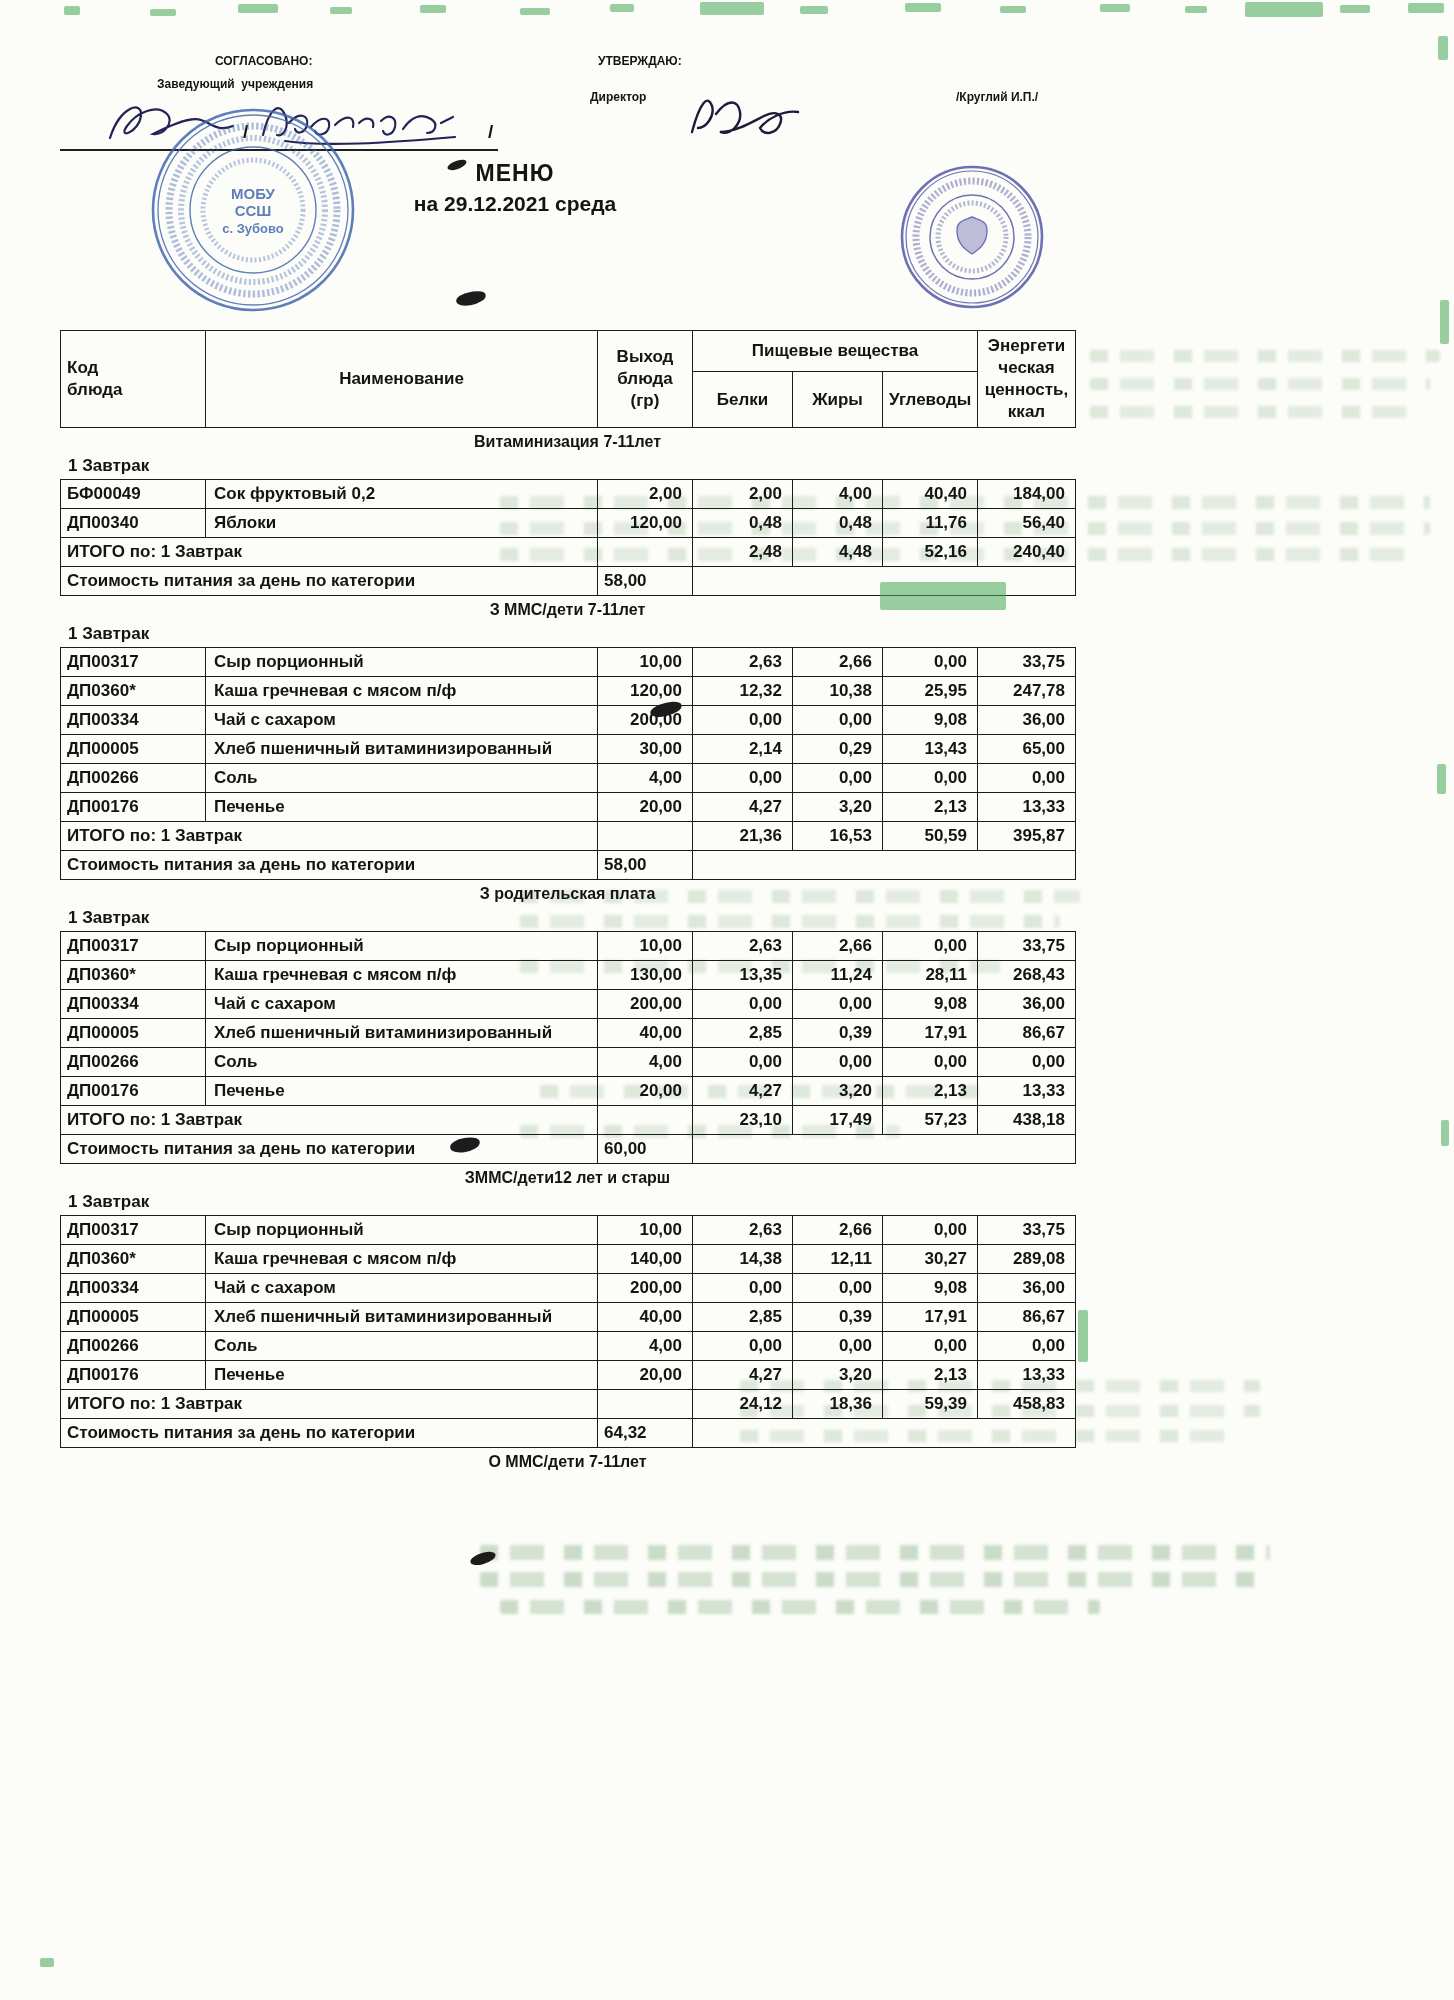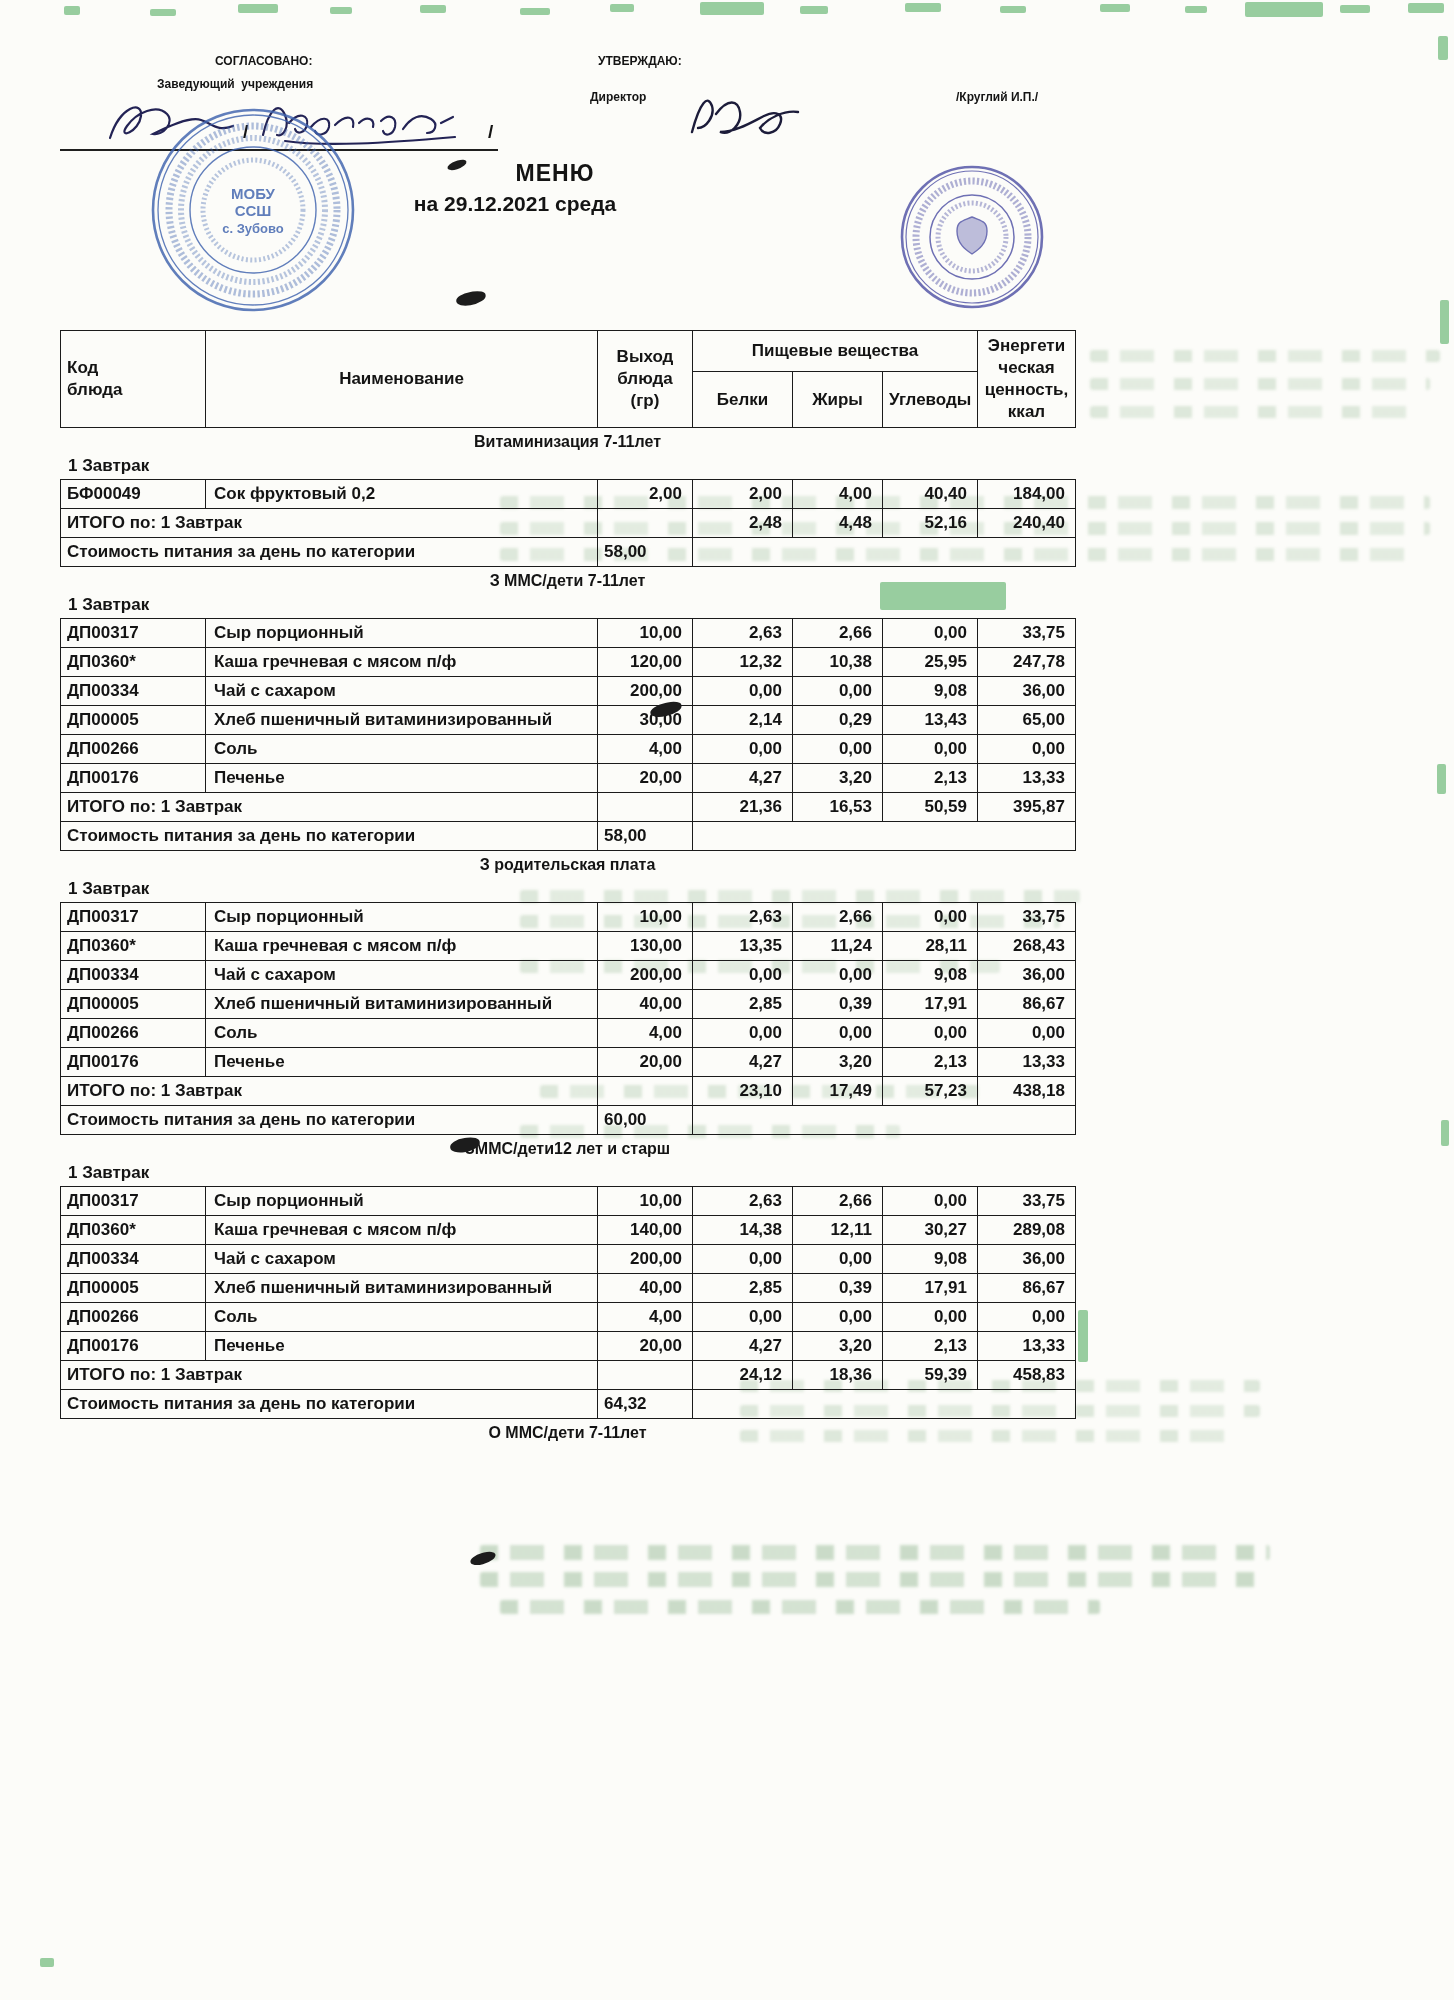--- a/index.html
+++ b/index.html
@@ -22,21 +22,21 @@
   .bleed.strong{opacity:.8;}
   
   .gblob{position:absolute;background:rgba(70,165,85,.55);border-radius:2px;mix-blend-mode:multiply;}
   
   .ink{position:absolute;background:#1c1c1c;border-radius:54% 42% 58% 46%;mix-blend-mode:multiply;}
   
   .hdr{position:relative;height:330px;}
   .abs{position:absolute;font-weight:700;font-size:12px;white-space:pre;}
   .sig-line{position:absolute;left:60px;top:127px;width:438px;height:22px;border-bottom:2px solid #1f1f1f;}
   .slash{position:absolute;font-weight:700;font-size:19px;}
-  .menu-title{position:absolute;left:0;top:160px;width:1030px;text-align:center;font-weight:700;font-size:23px;letter-spacing:1px;padding-left:40px;}
+  .menu-title{position:absolute;left:0;top:160px;width:1030px;text-align:center;font-weight:700;font-size:23px;letter-spacing:1px;}
   .menu-date{position:absolute;left:0;top:192px;width:1030px;text-align:center;font-weight:700;font-size:21px;}
   .sig{position:absolute;}
   .stamp{position:absolute;opacity:.82;}
   
   .menu-table{border-collapse:collapse;table-layout:fixed;width:1015px;margin-left:60px;background:transparent;}
   .menu-table td{border:1.7px solid #1b1b1b;font-weight:700;font-size:17px;line-height:22px;padding:3px 6px;overflow:hidden;}
   .hc{text-align:center;vertical-align:middle;white-space:pre-line;}
   .hl{text-align:left;vertical-align:middle;white-space:pre-line;padding-left:8px;}
   .he{font-size:16px;line-height:18px;}
   td.num{text-align:right;padding-right:10px;}
@@ -173,20 +173,29 @@
           <tr>
             <td>БФ00049</td>
             <td class="name">Сок фруктовый 0,2</td>
             <td class="num">2,00</td>
             <td class="num">2,00</td>
             <td class="num">4,00</td>
             <td class="num">40,40</td>
             <td class="num">184,00</td>
           </tr>
           <tr>
+            <td>ДП00340</td>
+            <td class="name">Яблоки</td>
+            <td class="num">120,00</td>
+            <td class="num">0,48</td>
+            <td class="num">0,48</td>
+            <td class="num">11,76</td>
+            <td class="num">56,40</td>
+          </tr>
+          <tr>
             <td class="total-label" colspan="2">ИТОГО по: 1 Завтрак</td>
             <td></td>
             <td class="num">2,48</td>
             <td class="num">4,48</td>
             <td class="num">52,16</td>
             <td class="num">240,40</td>
           </tr>
           <tr>
             <td class="cost-label" colspan="2">Стоимость питания за день по категории</td>
             <td class="cost-value">58,00</td>

